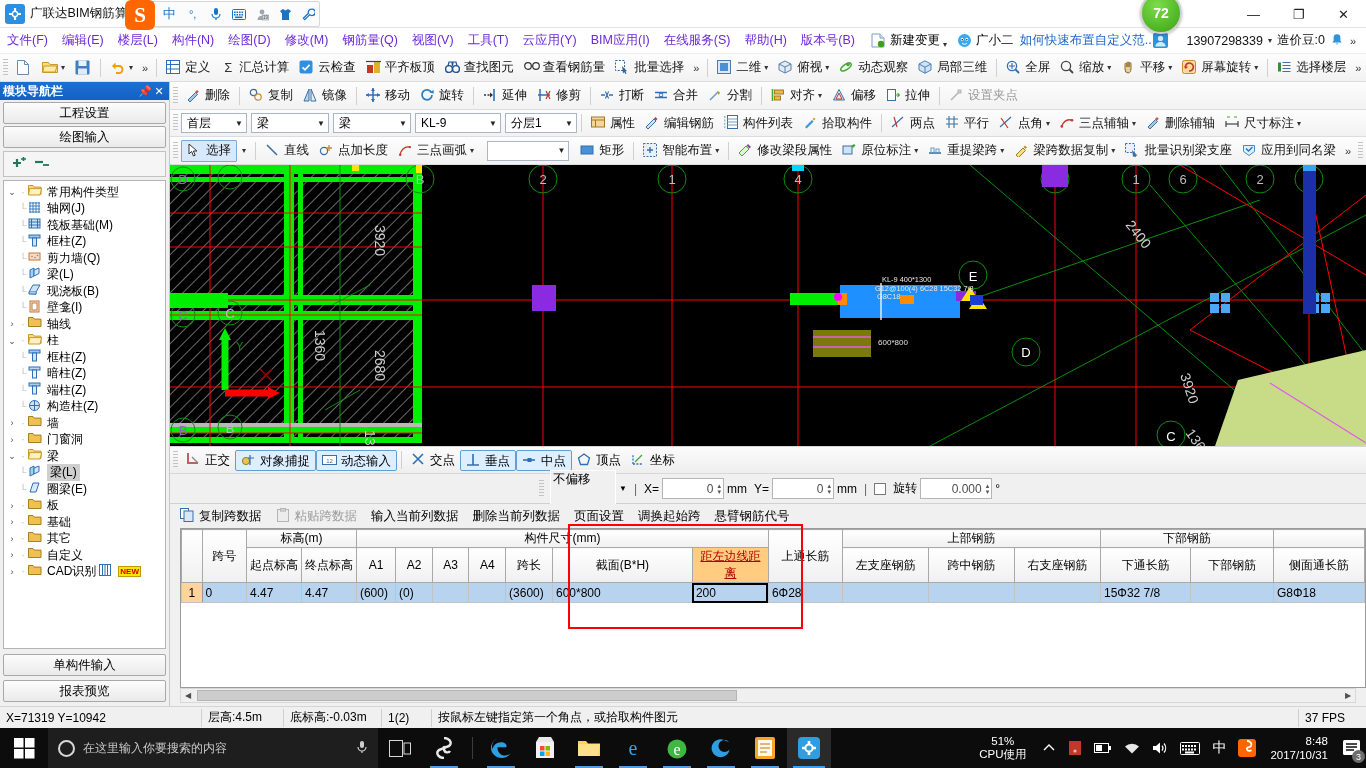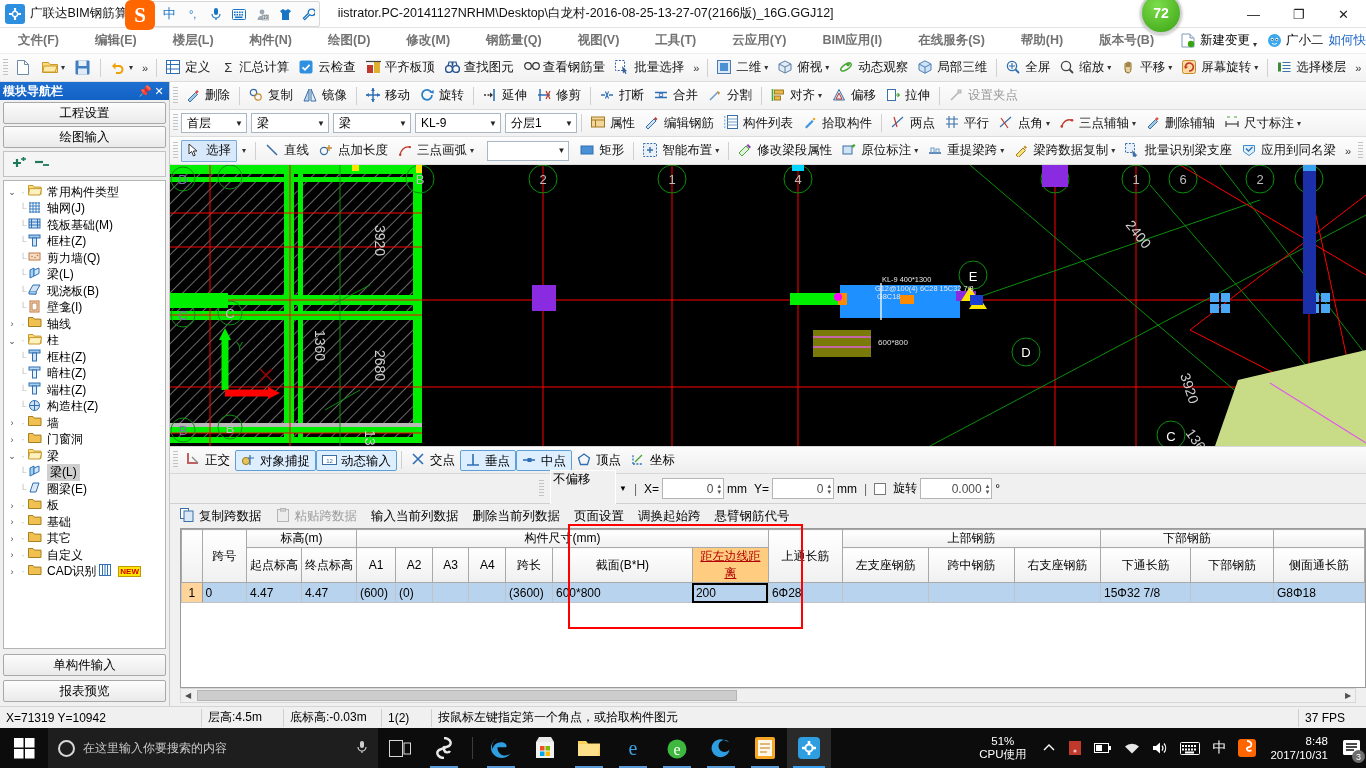--- a/index.html
+++ b/index.html
@@ -54,21 +54,21 @@
     border: 2px solid #cfcfcf; color: #fff; font-size: 14px; font-weight: bold;
     display: flex; align-items: center; justify-content: center; z-index: 35;
     box-shadow: 0 1px 3px rgba(0,0,0,.3);
   }
 
   
   .menubar {
     position: absolute; left: 0; top: 28px; width: 1366px; height: 26px;
     background: #ffffff; display: flex; align-items: center; border-bottom: 1px solid #eee;
   }
-  .menu-item { padding: 3px 18px; font-size: 12.5px; color: #737373; white-space: nowrap; font-weight: bold; }
+  .menu-item { padding: 3px 7px; font-size: 12.5px; color: #6d28d9; white-space: nowrap; }
   .mb-btn { display: flex; align-items: flex-end; gap: 3px; padding: 2px 5px; font-size: 12.5px; white-space: nowrap; }
   .mb-link { color: #1a64c8; font-size: 12.5px; white-space: nowrap; }
   .caret { font-size: 8px; color: #333; }
 
   
   .toolbar {
     position: absolute; left: 0; width: 1366px;
     background: linear-gradient(#fdfdfd, #f2f2f2);
     border-bottom: 1px solid #dcdcdc;
     display: flex; align-items: center;
@@ -241,21 +241,20 @@
 <div id="app">
 
   <div class="titlebar">
     <div class="tb-appicon">
       <svg width="14" height="14" viewBox="0 0 14 14">
           <path d="M7 1 L7 13 M1 7 L13 7" stroke="#fff" stroke-width="2.2" fill="none"></path>
           <circle cx="7" cy="7" r="2.6" fill="#2d8fe0" stroke="#fff" stroke-width="1.4"></circle>
         </svg>
     </div>
     <div class="tb-title">广联达BIM钢筋算量</div>
-    <div class="tb-path" style="margin-left:198px;">iistrator.PC-20141127NRHM\Desktop\白龙村-2016-08-25-13-27-07(2166版)_16G.GGJ12]</div>
 
     <div class="score-badge">72</div>
 
     <div class="win-btns">
       <div class="win-btn">—</div>
       <div class="win-btn">❐</div>
       <div class="win-btn close">✕</div>
     </div>
   </div>
 

